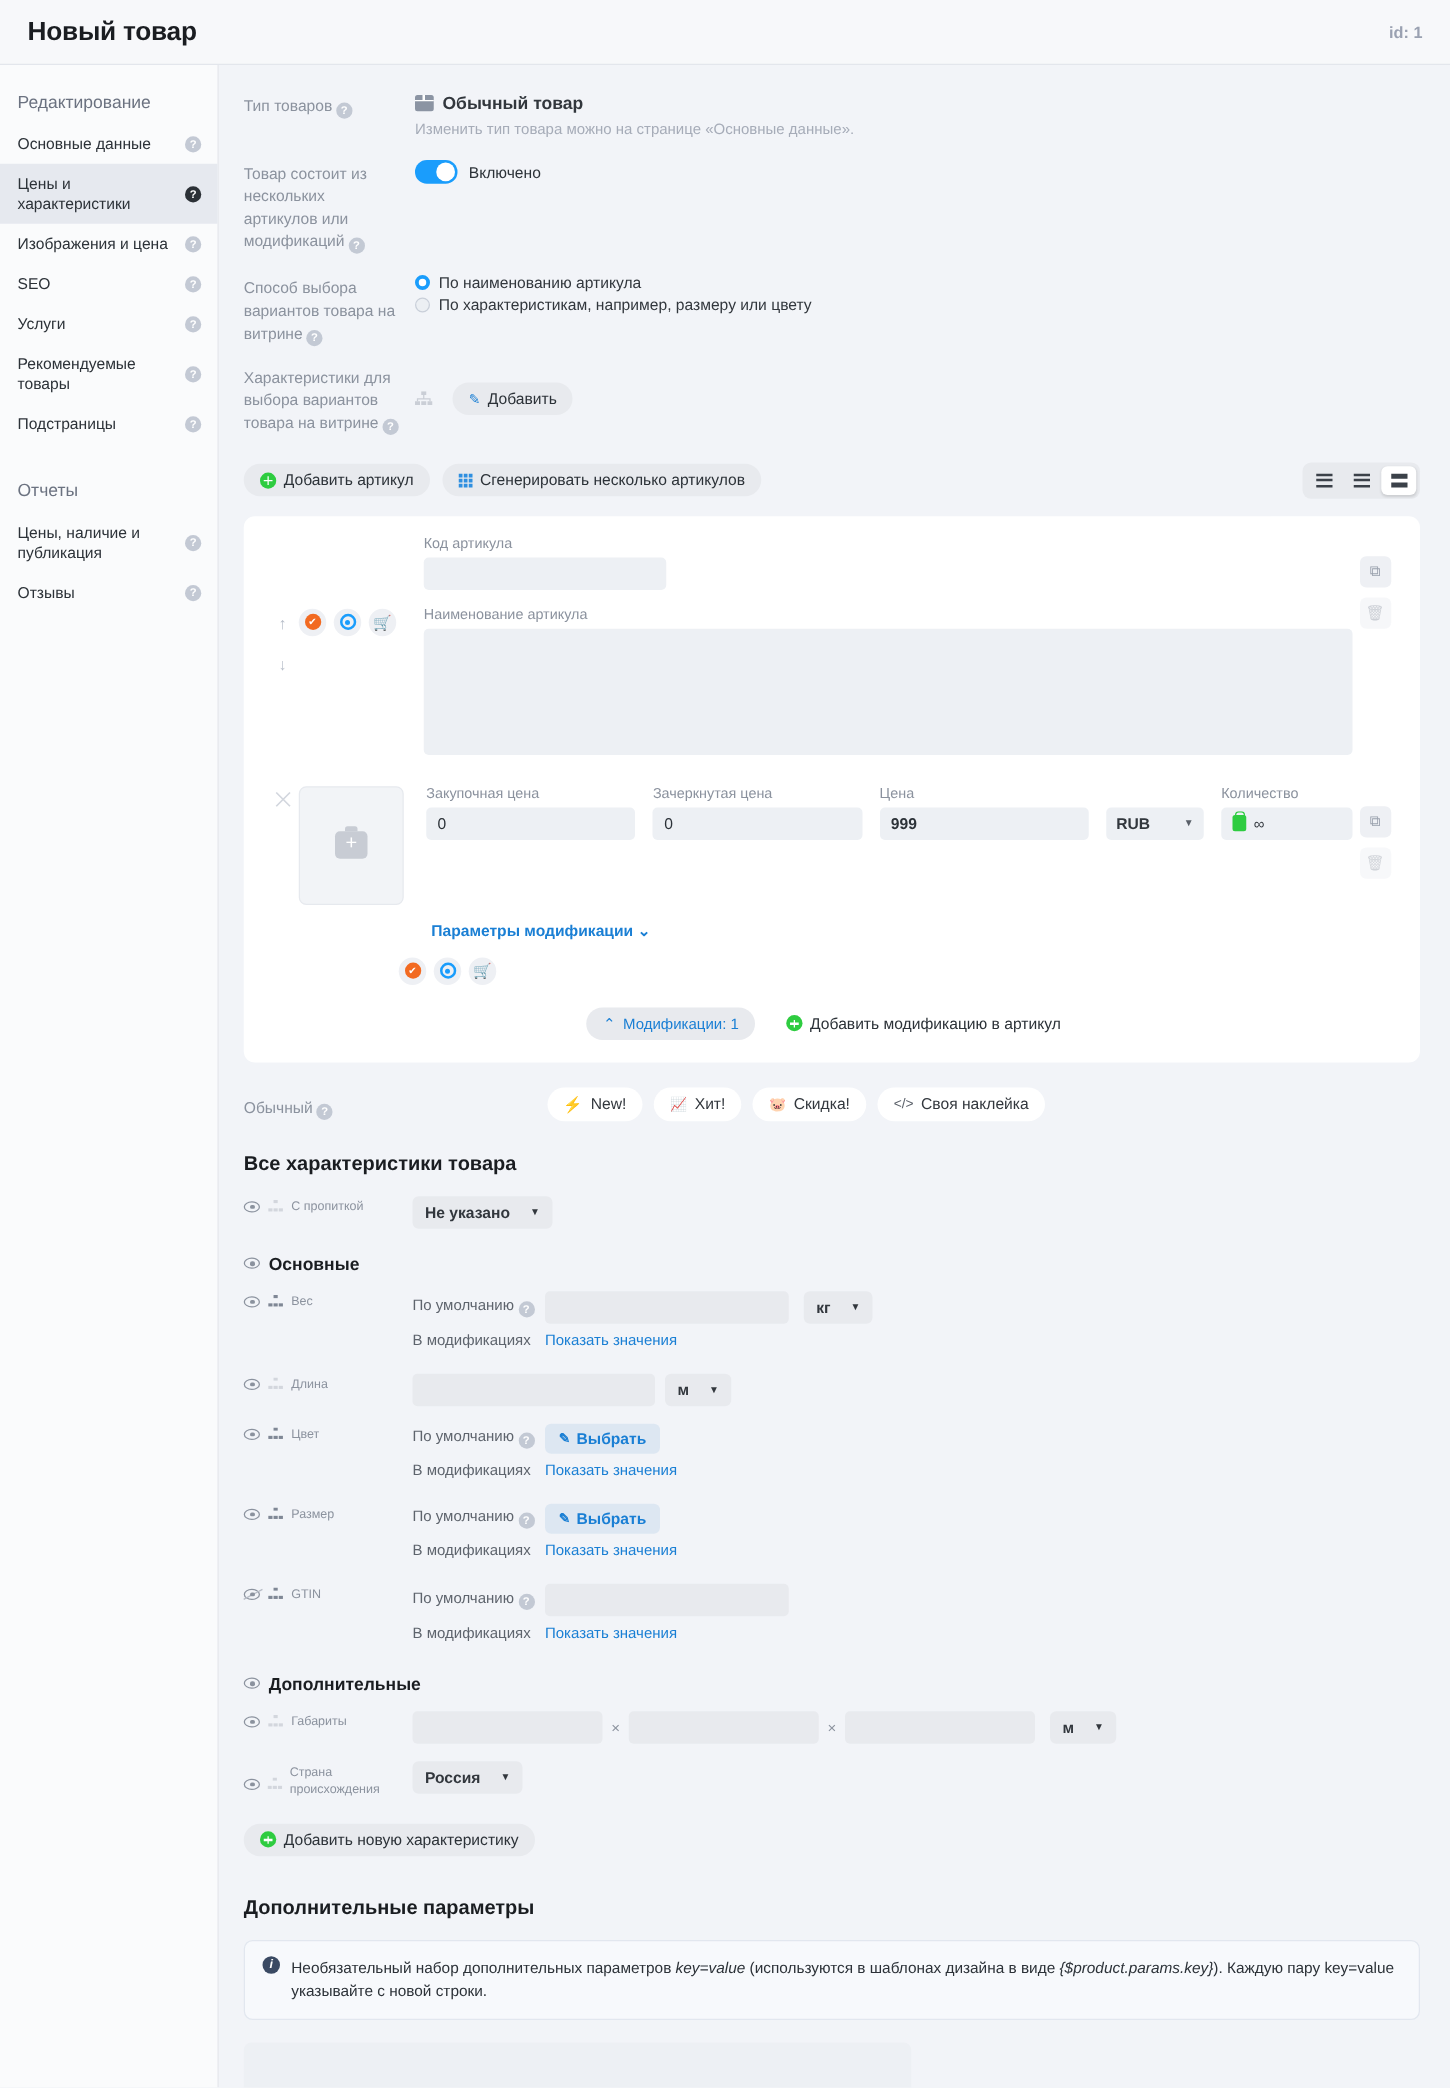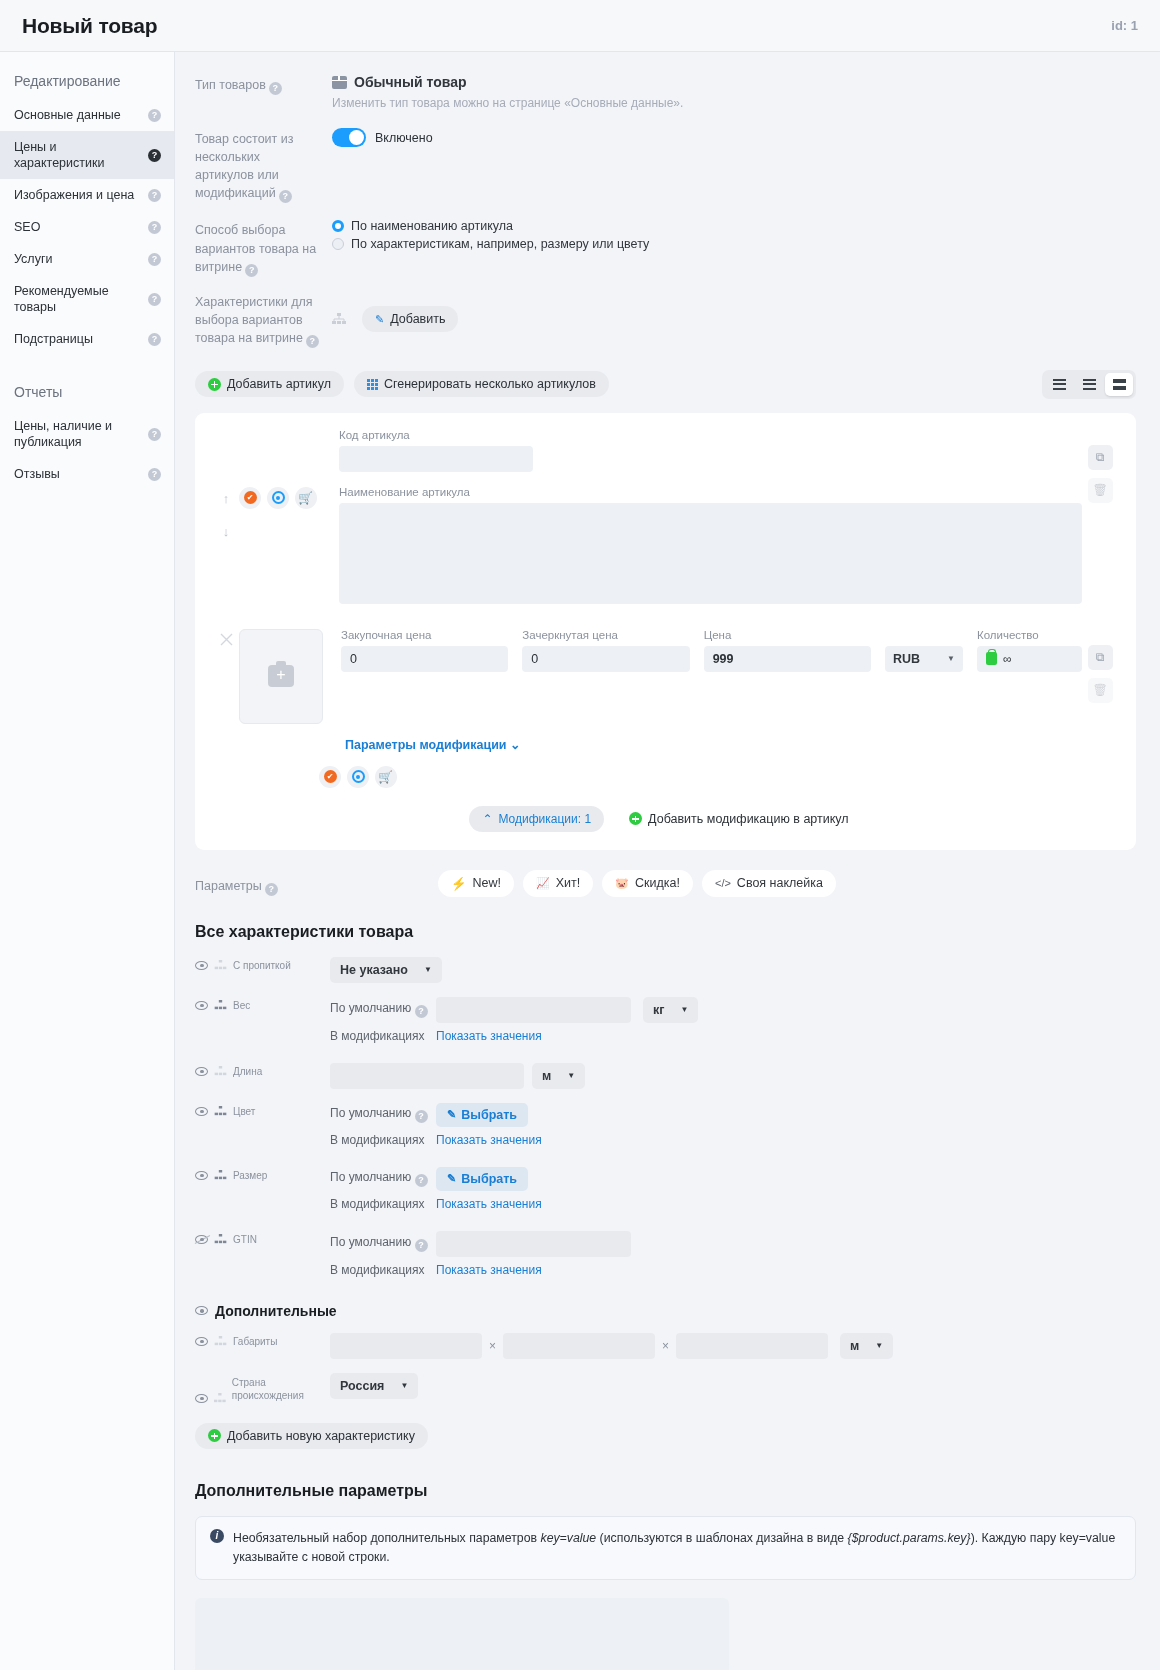--- a/index.html
+++ b/index.html
@@ -445,21 +445,21 @@
           <button class="btn pill-white">
             <span class="plus"></span>
             <span>Добавить модификацию в артикул</span>
           </button>
         </div>
       </div>
 
       
       <div class="frow" style="margin-bottom:10px;">
         <div class="flabel" style="padding-top:7px">
-          <span>Параметры</span><span class="q">?</span>
+          <span>Обычный</span><span class="q">?</span>
         </div>
         <div class="fval" style="padding-left:118px;">
           <div class="sticks">
             <div class="stick">
               <span style="color:#3b4149">⚡</span>
               <span>New!</span>
             </div>
             <div class="stick">
               <span style="color:#5a6069;font-size:11px">📈</span>
               <span>Хит!</span>
@@ -491,20 +491,24 @@
           <span>С пропиткой</span>
         </div>
         <div class="ch-ctl">
           <div class="sel-gray">
             <span>Не указано</span>
             <span class="ar" style="font-size:8px">▼</span>
           </div>
         </div>
       </div>
 
+      <h3 class="sub">
+        <span class="eye-ico"></span>
+        <span>Основные</span>
+      </h3>
 
       
       <div class="ch-row">
         <div class="ch-name">
           <span class="eye-ico"></span>
           <svg width="13" height="10" viewBox="0 0 14 12">
             <rect x="5" y="0" width="4" height="3" fill="#7f8795"></rect>
               <rect x="0" y="8" width="4" height="3" fill="#7f8795"></rect>
             <rect x="5" y="8" width="4" height="3" fill="#7f8795"></rect>
               <rect x="10" y="8" width="4" height="3" fill="#7f8795"></rect>
@@ -651,21 +655,21 @@
           <input class="ch-inp" style="width: 152px;">
           <div class="sel-gray" style="margin-left:9px">
             <span>м</span>
             <span class="ar" style="font-size:8px">▼</span>
           </div>
         </div>
       </div>
 
       
       <div class="ch-row">
-        <div class="ch-name" style="align-items:flex-end">
+        <div class="ch-name" style="align-items:center">
           <span class="eye-ico" style="margin-top:4px"></span>
           <svg width="13" height="10" viewBox="0 0 14 12" style="opacity:.35;margin-top:3px">
             <rect x="5" y="0" width="4" height="3" fill="#9aa1ad"></rect>
               <rect x="0" y="8" width="4" height="3" fill="#9aa1ad"></rect>
             <rect x="5" y="8" width="4" height="3" fill="#9aa1ad"></rect>
               <rect x="10" y="8" width="4" height="3" fill="#9aa1ad"></rect>
           </svg>
           <span style="line-height:1.35">Страна происхождения</span>
         </div>
         <div class="ch-ctl">

